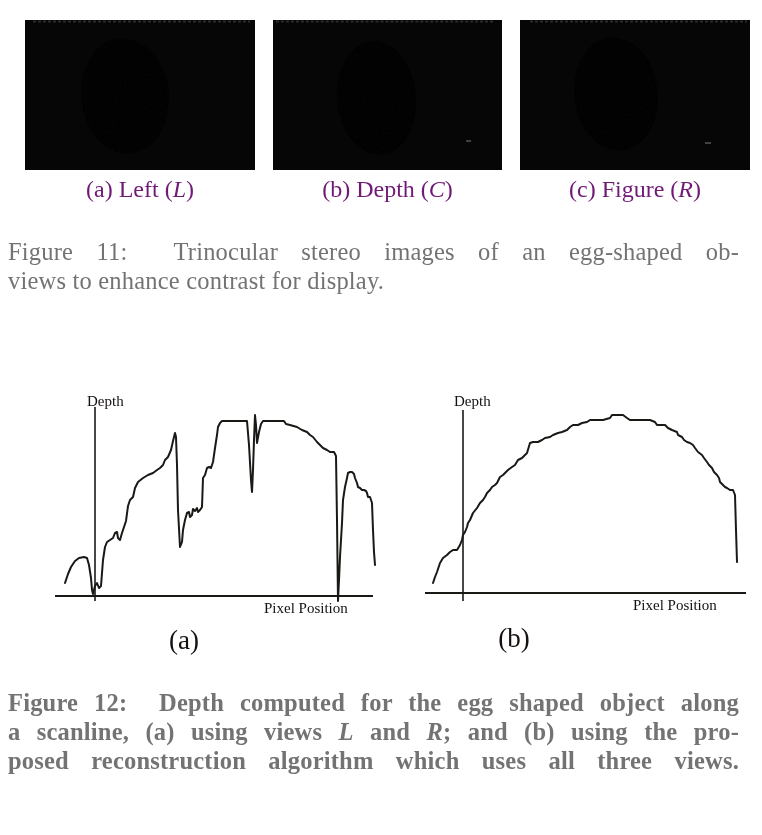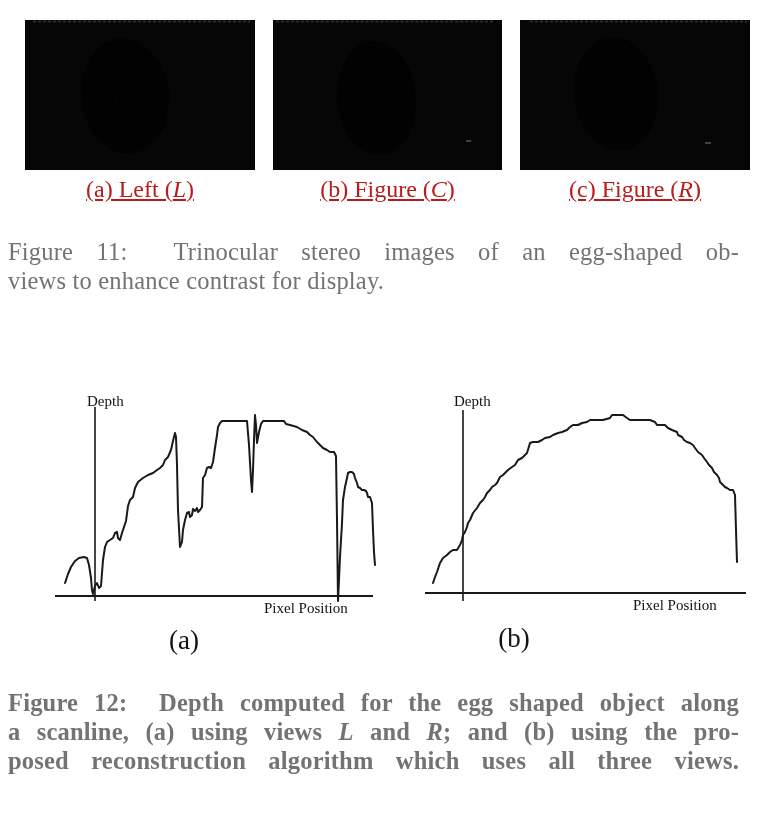--- a/index.html
+++ b/index.html
@@ -9,21 +9,21 @@
     font-family:"Liberation Serif","DejaVu Serif",serif;
   }
   .photo-panel { position:absolute; top:20px; height:150px; }
   #panel-left   { left:25px;  width:230px; }
   #panel-center { left:273px; width:229px; }
   #panel-right  { left:520px; width:230px; }
   .photo { width:100%; height:100%; display:block; }
 
   .img-label {
     position:absolute; top:176px; height:28px; font-size:24px;
-    text-align:center; white-space:nowrap; color:#b91c1c;text-decoration:underline;
+    text-align:center; white-space:nowrap; color:#701a75;
   }
   #img-label-left   { left:25px;  width:230px; }
   #img-label-center { left:273px; width:229px; }
   #img-label-right  { left:520px; width:230px; }
 
   .caption {
     position:absolute; left:8px; width:731px;
     font-size:24.5px; line-height:29px; color:#737373;
     letter-spacing:0.2px;
   }
@@ -113,21 +113,21 @@
       <line x1="10" y1="1.5" x2="227" y2="1.5" stroke="#4a4a4a" stroke-width="2" stroke-dasharray="3 2" class="scan-edge"></line>
       <g filter="url(#grain)">
         <ellipse cx="96" cy="74" rx="42" ry="57" transform="rotate(-6 96 74)" fill="url(#egg-grad-c)"></ellipse>
         <ellipse cx="86" cy="100" rx="17" ry="19" fill="#f2f2f2" opacity="0.75"></ellipse>
       </g>
       <rect x="185" y="122" width="6" height="2" fill="#6a6a6a" opacity="0.6"></rect>
     </svg>
   </div>
 
   <div class="img-label" id="img-label-left"><span>(a) Left (</span><span class="it">L</span><span>)</span></div>
-  <div class="img-label" id="img-label-center"><span>(b) Figure (</span><span class="it">C</span><span>)</span></div>
+  <div class="img-label" id="img-label-center"><span>(b) Depth (</span><span class="it">C</span><span>)</span></div>
   <div class="img-label" id="img-label-right"><span>(c) Figure (</span><span class="it">R</span><span>)</span></div>
 
   <div class="caption" id="fig11-caption">
     <div class="cap-line"><span>Figure 11:&nbsp; Trinocular stereo images of an egg-shaped ob-</span></div>
     <div class="cap-line flush-left"><span>views to enhance contrast for display.</span></div>
   </div>
 
   <svg class="chart" id="chart-a" viewBox="40 383 345 240">
     <line class="axis yaxis" x1="95" y1="407" x2="95" y2="601"></line>
     <line class="axis" x1="55" y1="596" x2="373" y2="596"></line>

